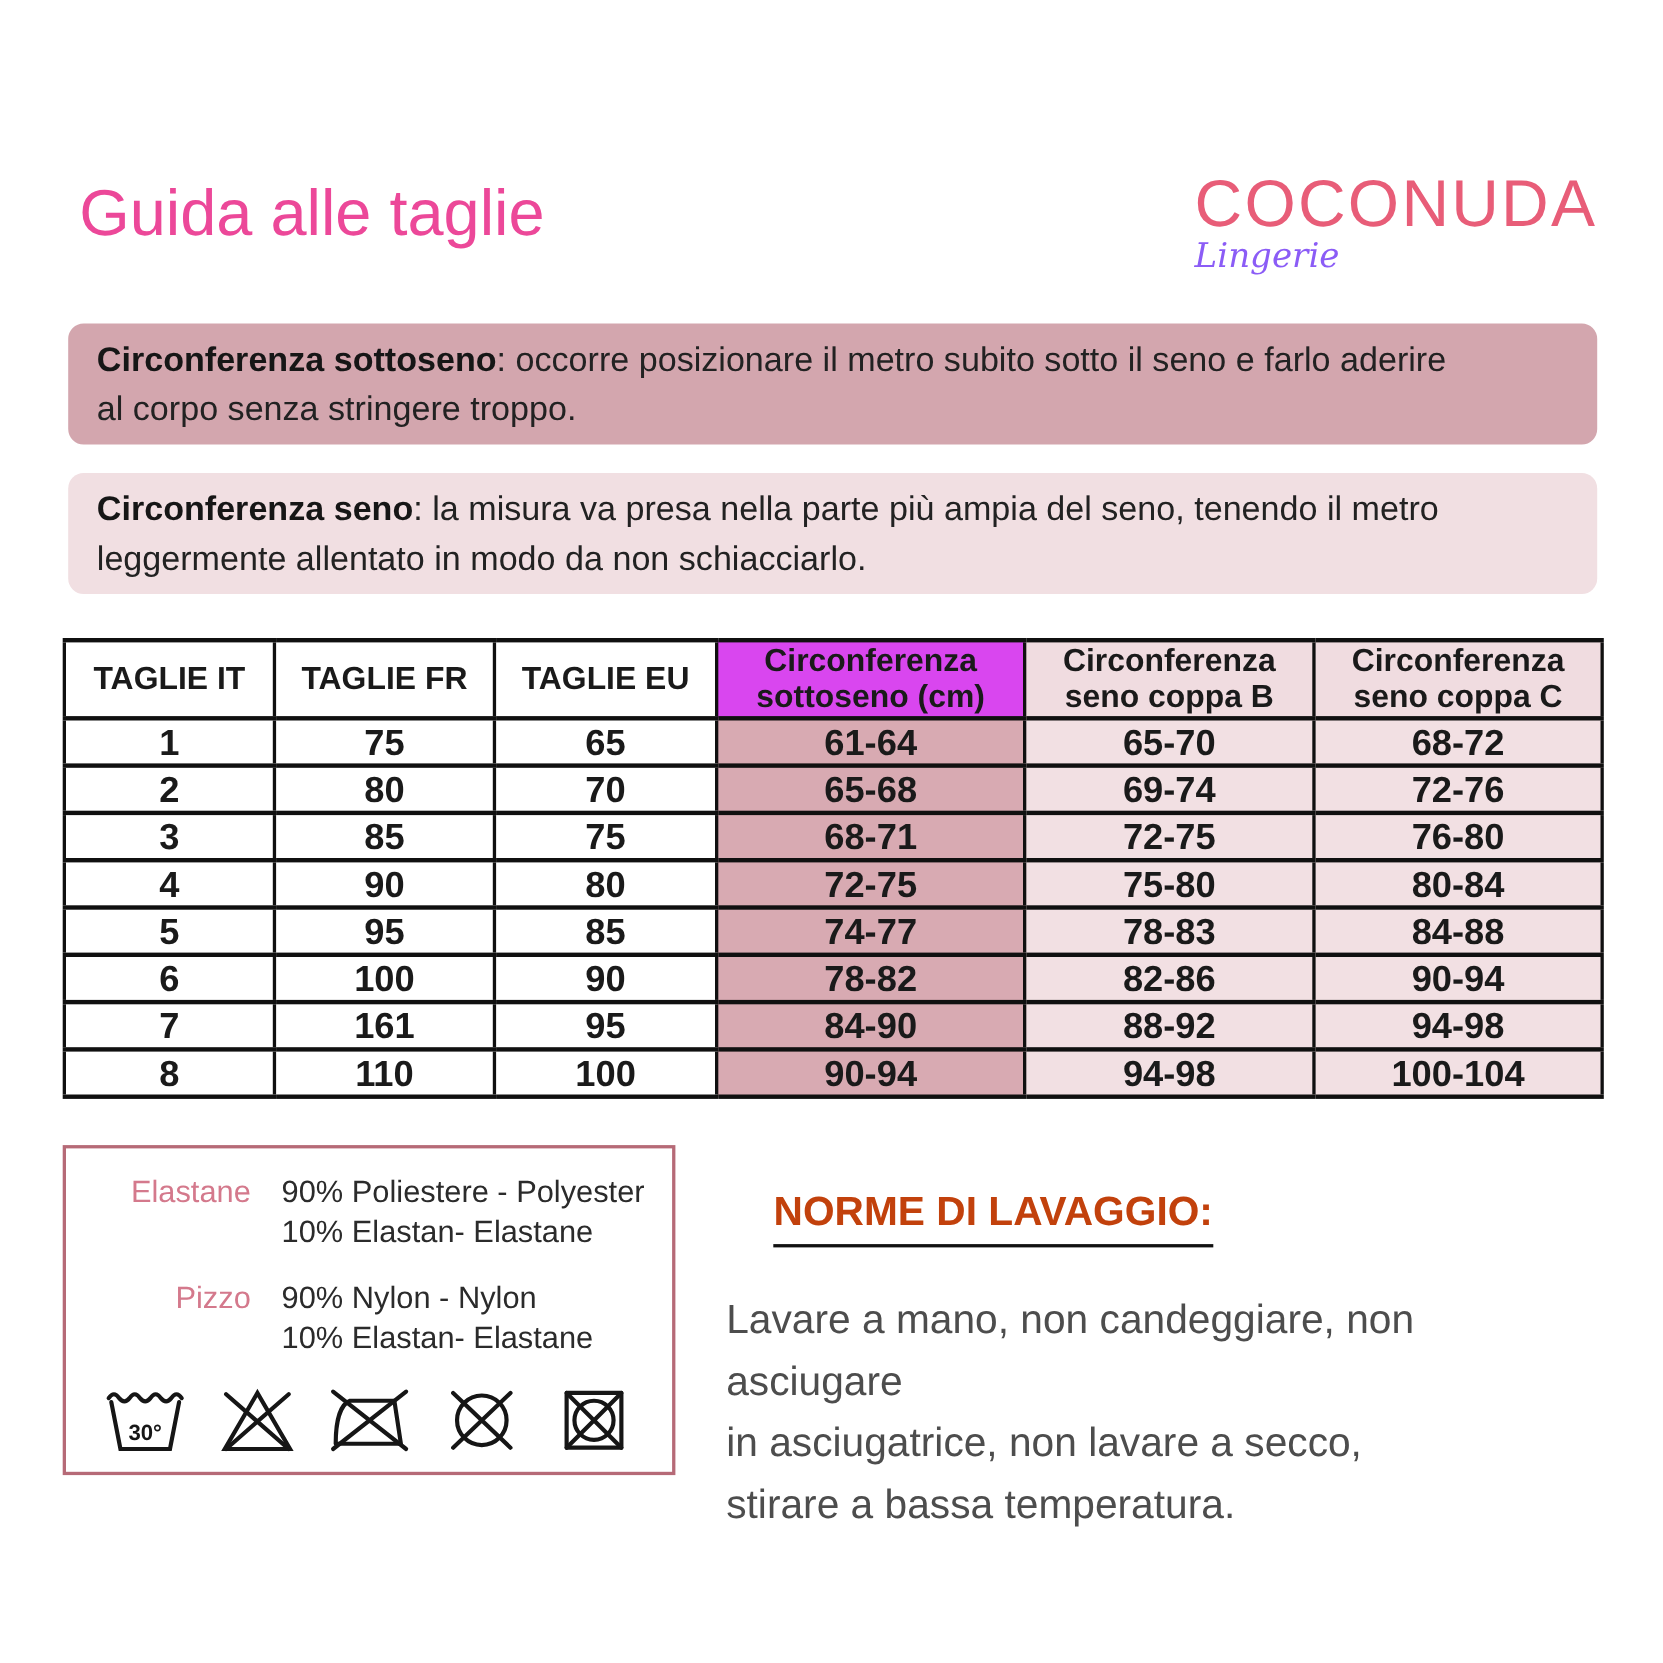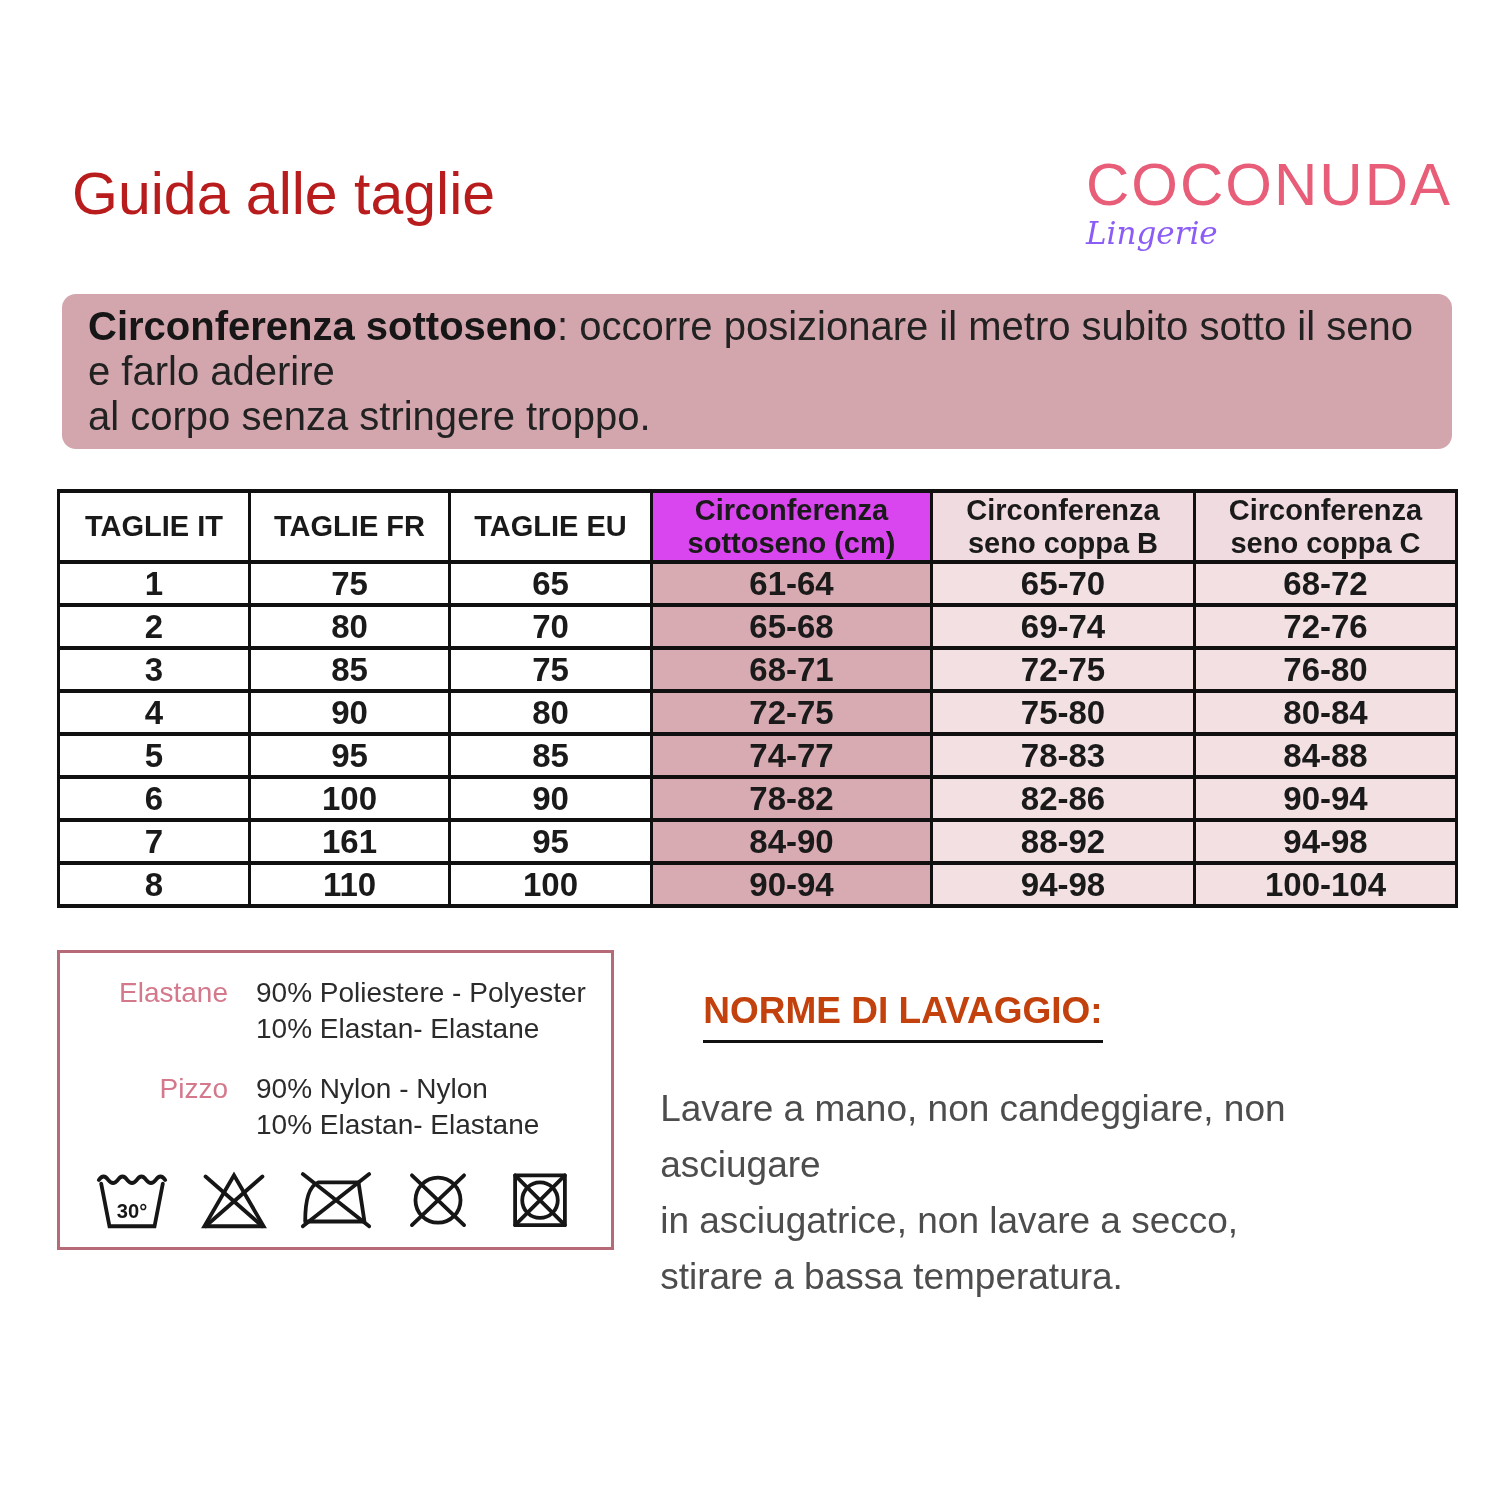--- a/index.html
+++ b/index.html
@@ -4,29 +4,29 @@
 <style>
   * { margin:0; padding:0; box-sizing:border-box; }
   html,body { width:1512px; height:1512px; background:#ffffff; overflow:hidden;
               font-family:"Liberation Sans", sans-serif; color:#1a1a1a; }
 
   .page { width:1512px; height:1512px; position:relative; }
 
   
   .header { display:flex; justify-content:space-between; align-items:flex-start;
             padding:148px 60px 0 72px; height:266px; }
-  .title { font-size:59px; font-weight:400; letter-spacing:0; color:#b91c1c; padding-top:12px; }
+  .title { font-size:59px; font-weight:400; letter-spacing:0; color:#ec4899; padding-top:12px; }
   .logo { text-align:left; padding-top:2px; }
   .logo-name { font-size:60px; font-weight:400; letter-spacing:2px; color:#e85d78; }
   .logo-tagline { font-family:"DejaVu Serif", serif; font-style:italic;
                   font-size:31px; color:#8b5cf6; margin-top:-4px; padding-right:16px; }
 
   
   .info-box { margin:0 60px 0 62px; border-radius:14px; padding:10px 26px;
-              font-size:40px; line-height:45px; color:#222222; }
+              font-size:31px; line-height:45px; color:#222222; }
   .info-box b { color:#161616; }
   .info-box.dark { background:#d3a6ae; margin-top:28px; }
   .info-box.light { background:#f1dfe2; margin-top:26px; }
 
   
   .table-wrap { margin:40px 57px 0 57px; }
   table { width:1398px; border-collapse:collapse; table-layout:fixed; }
   table, th, td { border:3px solid #101010; }
   th, td { border-top-width:4px; border-bottom-width:4px; text-align:center; vertical-align:middle; }
   th { height:71px; font-size:29px; font-weight:700; line-height:33px; background:#ffffff; }
@@ -62,20 +62,24 @@
       <div class="logo-name">COCONUDA</div>
       <div class="logo-tagline">Lingerie</div>
     </div>
   </div>
 
   <div class="info-box dark">
     <b>Circonferenza sottoseno</b><span>: occorre posizionare il metro subito sotto il seno e farlo aderire</span><br>
     <span>al corpo senza stringere troppo.</span>
   </div>
 
+  <div class="info-box light">
+    <b>Circonferenza seno</b><span>: la misura va presa nella parte più ampia del seno, tenendo il metro</span><br>
+    <span>leggermente allentato in modo da non schiacciarlo.</span>
+  </div>
 
   <div class="table-wrap">
     <table>
       <colgroup>
         <col style="width:191px">
           <col style="width:200px">
           <col style="width:202px">
         <col style="width:280px">
           <col style="width:263px">
           <col style="width:262px">

